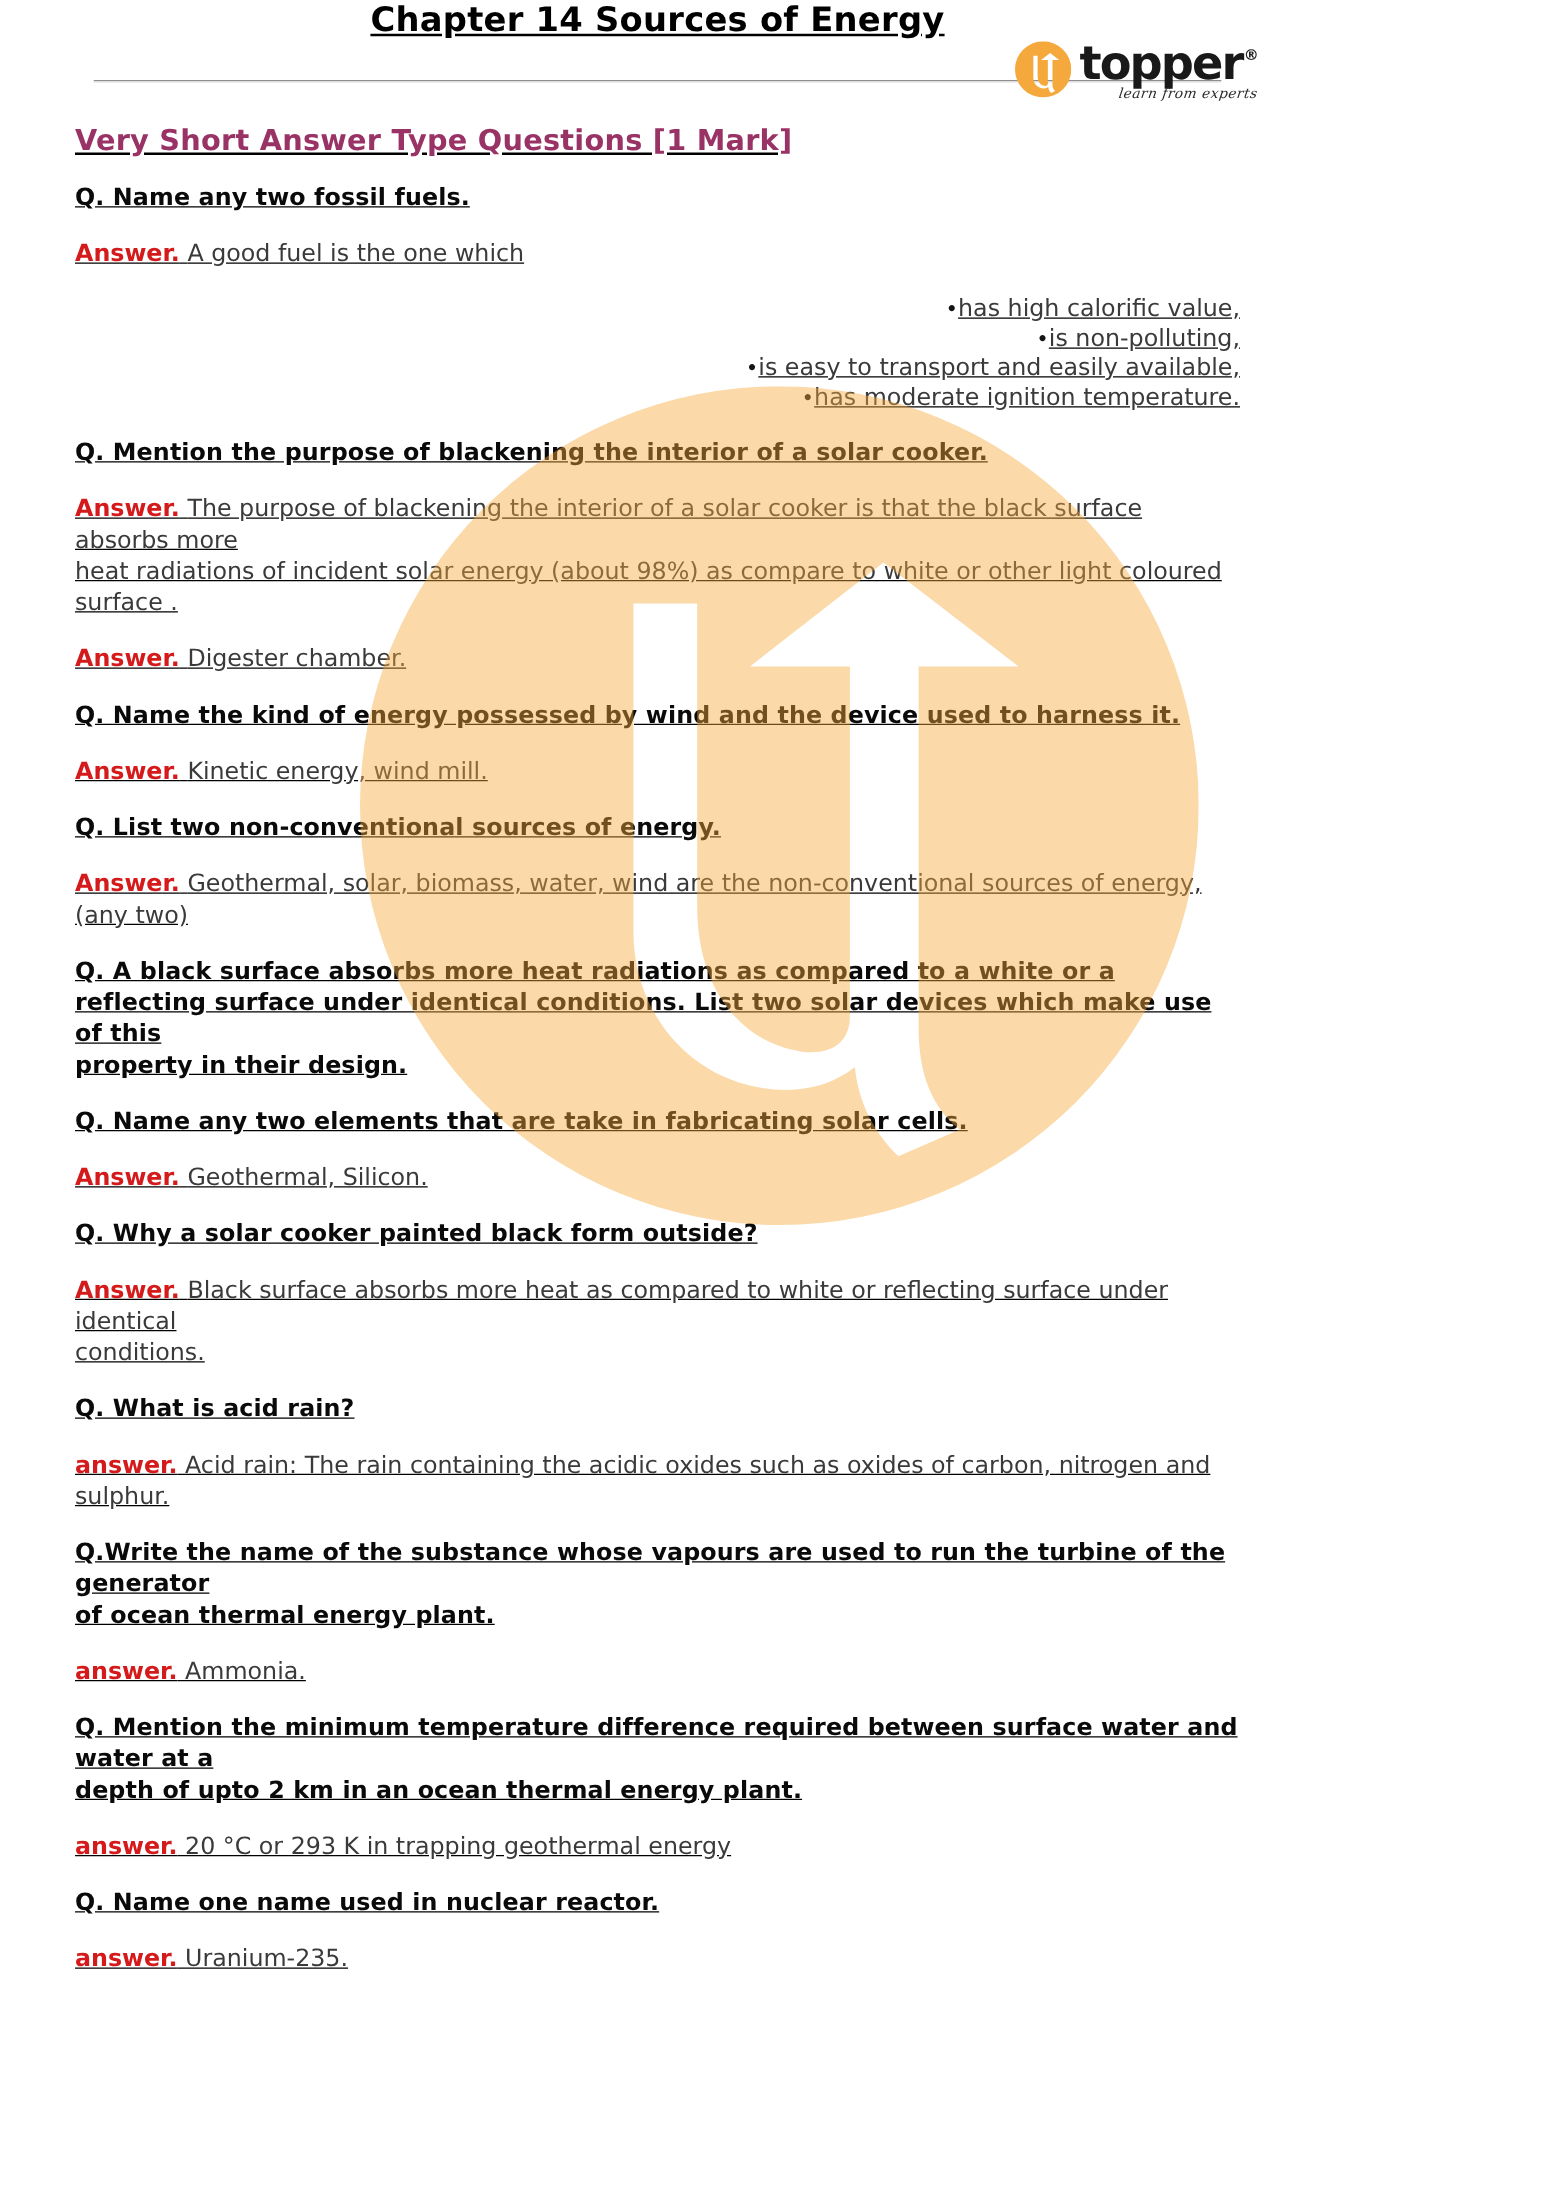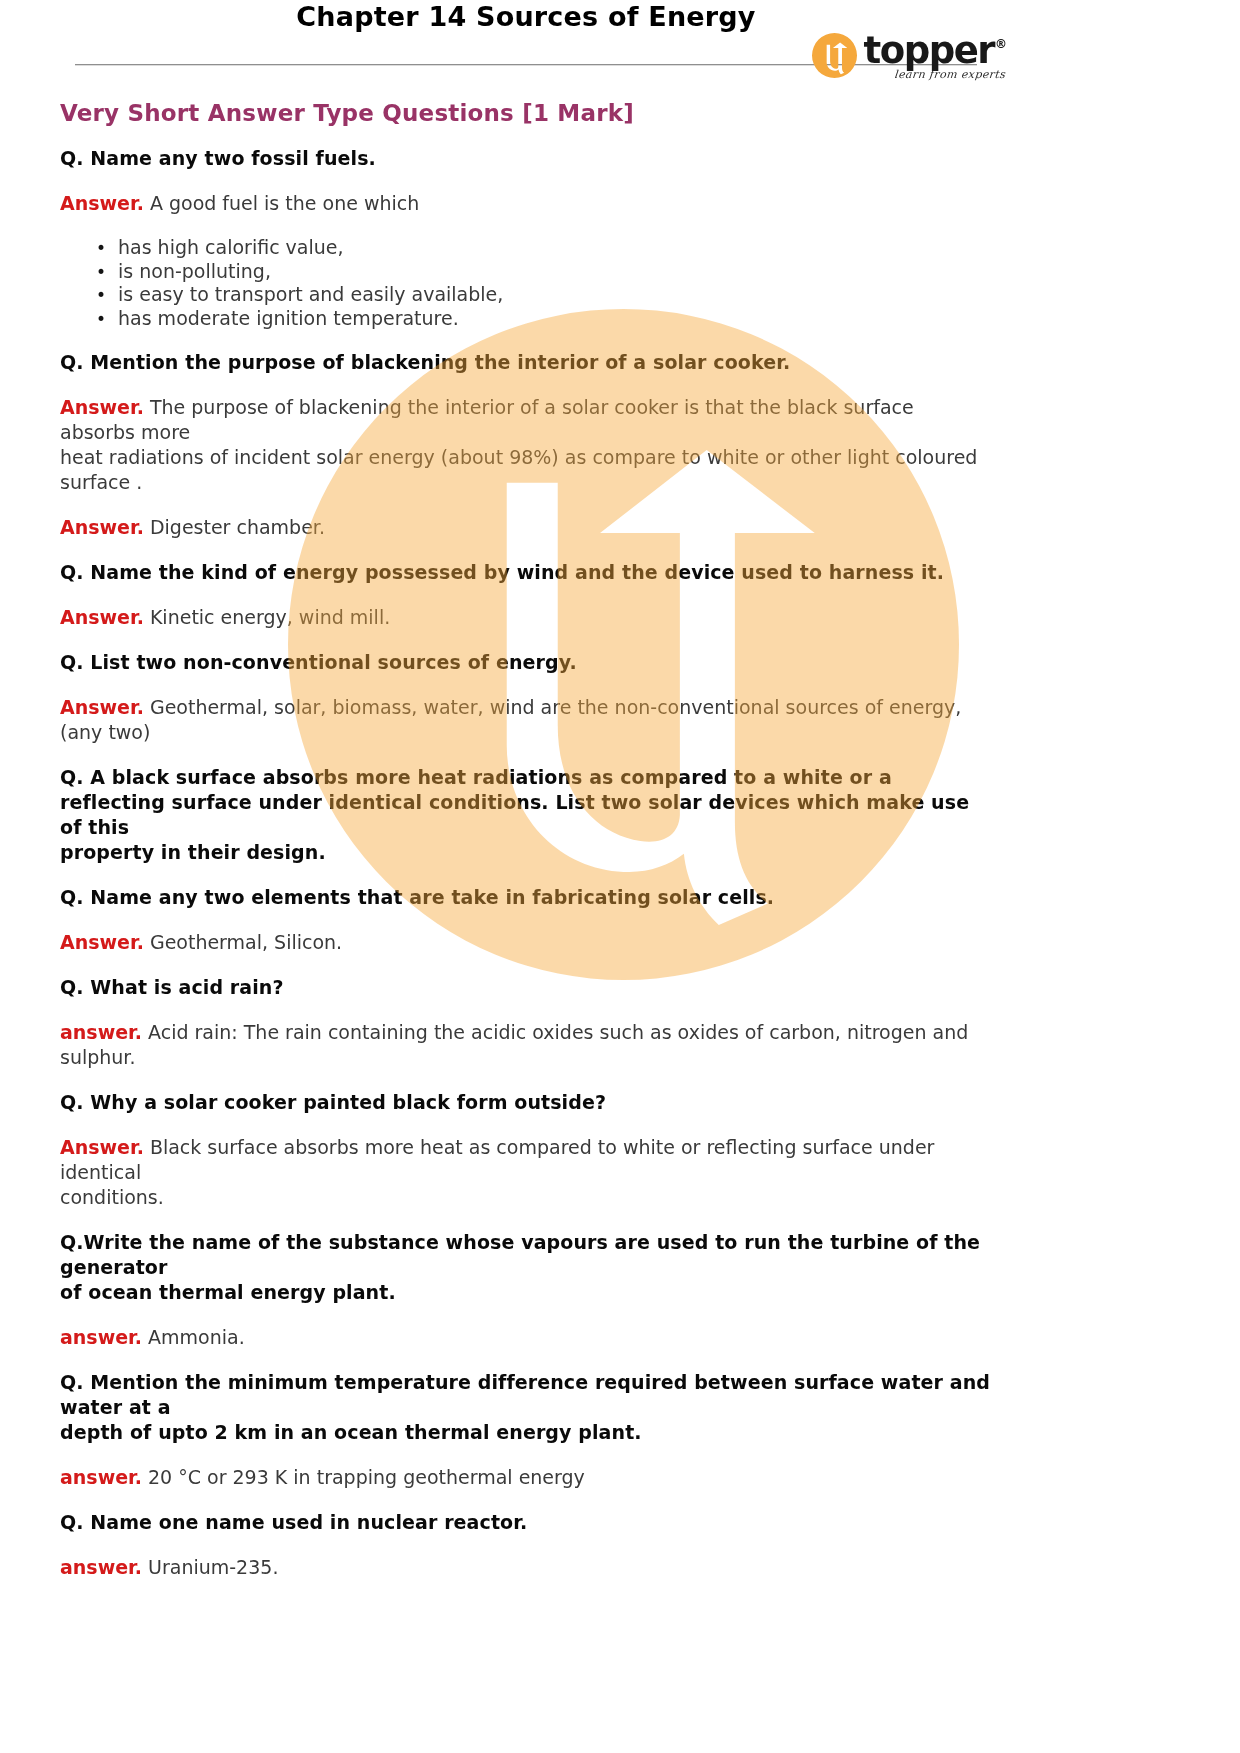--- a/index.html
+++ b/index.html
@@ -3,21 +3,21 @@
 <meta charset="utf-8">
 <style>
   html, body { margin: 0; padding: 0; }
   body {
     width: 1240px; height: 1753px;
     background: #ffffff;
     font-family: "DejaVu Sans", "Liberation Sans", sans-serif;
     position: relative;
     overflow: hidden;
   }
-  .page { position: relative; width: 1052px; height: 1753px; }
+  .page { position: relative; width: 1052px; height: 1753px; text-decoration: underline; }
 
   
   .logo {
     position: absolute; top: 33px; right: 46px;
     display: flex; align-items: flex-start; gap: 7px;
     z-index: 2;
   }
   .logo-badge svg { width: 45px; height: 45px; display: block; }
   .logo-text-wrap { display: flex; flex-direction: column; align-items: flex-end; }
   .brand-line { line-height: 0.95; white-space: nowrap; }
@@ -67,20 +67,21 @@
     letter-spacing: 0.1px;
   }
   p.a { color: var(--body_text, #3a3a3a); }
   .alabel { font-weight: bold; color: var(--answer_red, #d41a1a); }
   .atext { white-space: pre-line; text-align: right; }
 
   ul.bullets {
     list-style: none;
     margin: 20px 0 20px 0;
     padding: 0 0 0 36px;
+    text-align: right;
   }
   ul.bullets li {
     font-size: 19px; line-height: 22.5px;
     color: var(--body_text, #3a3a3a);
   }
   ul.bullets li::before {
     content: "\2022";
     display: inline-block; width: 22px;
     color: #141414; font-size: 17px;
   }
@@ -179,33 +180,33 @@
 
     <section class="qa">
       <p class="q">Q. Name any two elements that are take in fabricating solar cells.</p>
       <p class="a">
         <span class="alabel">Answer.</span>
         <span class="atext">Geothermal, Silicon.</span>
       </p>
     </section>
 
     <section class="qa">
-      <p class="q">Q. What is acid rain?</p>
-      <p class="a">
-        <span class="alabel">answer.</span>
-        <span class="atext">Acid rain: The rain containing the acidic oxides such as oxides of carbon, nitrogen and sulphur.</span>
-      </p>
-    </section>
-
-    <section class="qa">
       <p class="q">Q. Why a solar cooker painted black form outside?</p>
       <p class="a">
         <span class="alabel">Answer.</span>
         <span class="atext">Black surface absorbs more heat as compared to white or reflecting surface under identical
 conditions.</span>
+      </p>
+    </section>
+
+    <section class="qa">
+      <p class="q">Q. What is acid rain?</p>
+      <p class="a">
+        <span class="alabel">answer.</span>
+        <span class="atext">Acid rain: The rain containing the acidic oxides such as oxides of carbon, nitrogen and sulphur.</span>
       </p>
     </section>
 
     <section class="qa">
       <p class="q">Q.Write the name of the substance whose vapours are used to run the turbine of the generator
 of ocean thermal energy plant.</p>
       <p class="a">
         <span class="alabel">answer.</span>
         <span class="atext">Ammonia.</span>
       </p>

